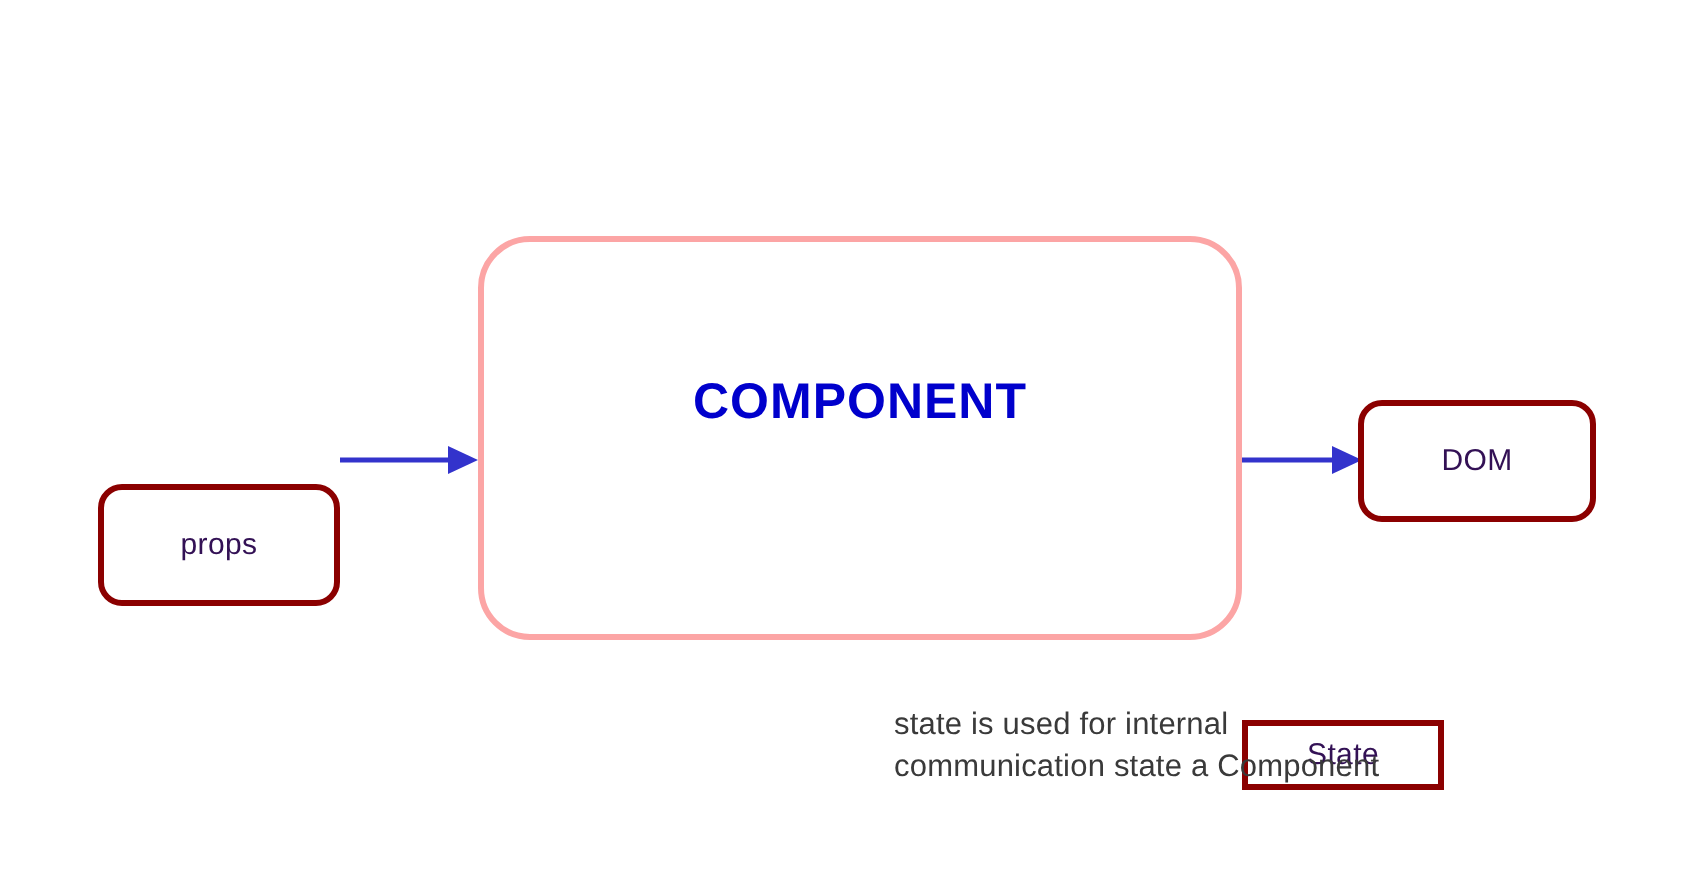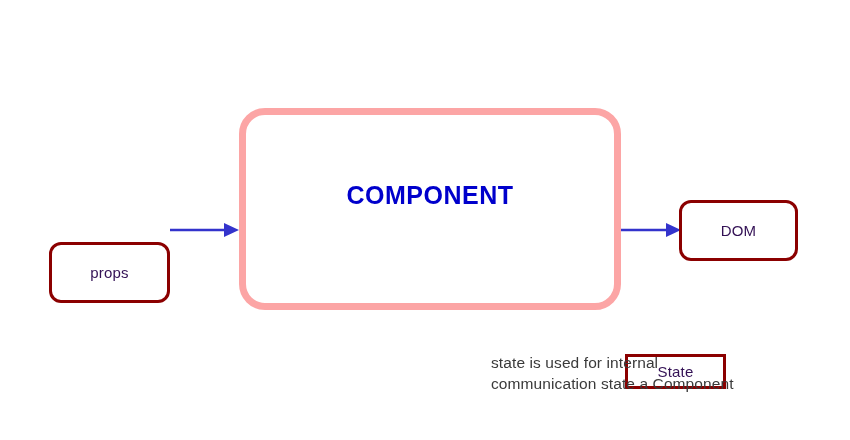--- a/index.html
+++ b/index.html
@@ -54,24 +54,24 @@
     left: 379px;
     top: 239px;
     width: 101px;
     height: 35px;
     border: 3px solid #8B0000;
     border-radius: 0;
   }
 
   .node-component {
     left: 239px;
-    top: 108px;
+    top: 118px;
     width: 382px;
     height: 202px;
-    border: 7px solid #fca5a5;
+    border: 3px solid #fca5a5;
     border-radius: 26px;
     display: block;
   }
 
   .node-label {
     font-size: 15px;
     color: #331155;
     letter-spacing: 0.2px;
     line-height: 1;
   }
@@ -100,21 +100,20 @@
   
   .caption {
     position: absolute;
     left: 447px;
     top: 352px;
     width: 360px;
     font-size: 15.5px;
     color: #3a3a3a;
     line-height: 21px;
     letter-spacing: 0.1px;
-    margin-left: 44px;
   }
   .caption-line { display: block; white-space: nowrap; }
 </style>
 </head>
 <body>
 
 <div id="canvas">
 
   <div class="node node-props">
     <span class="node-label">props</span>

